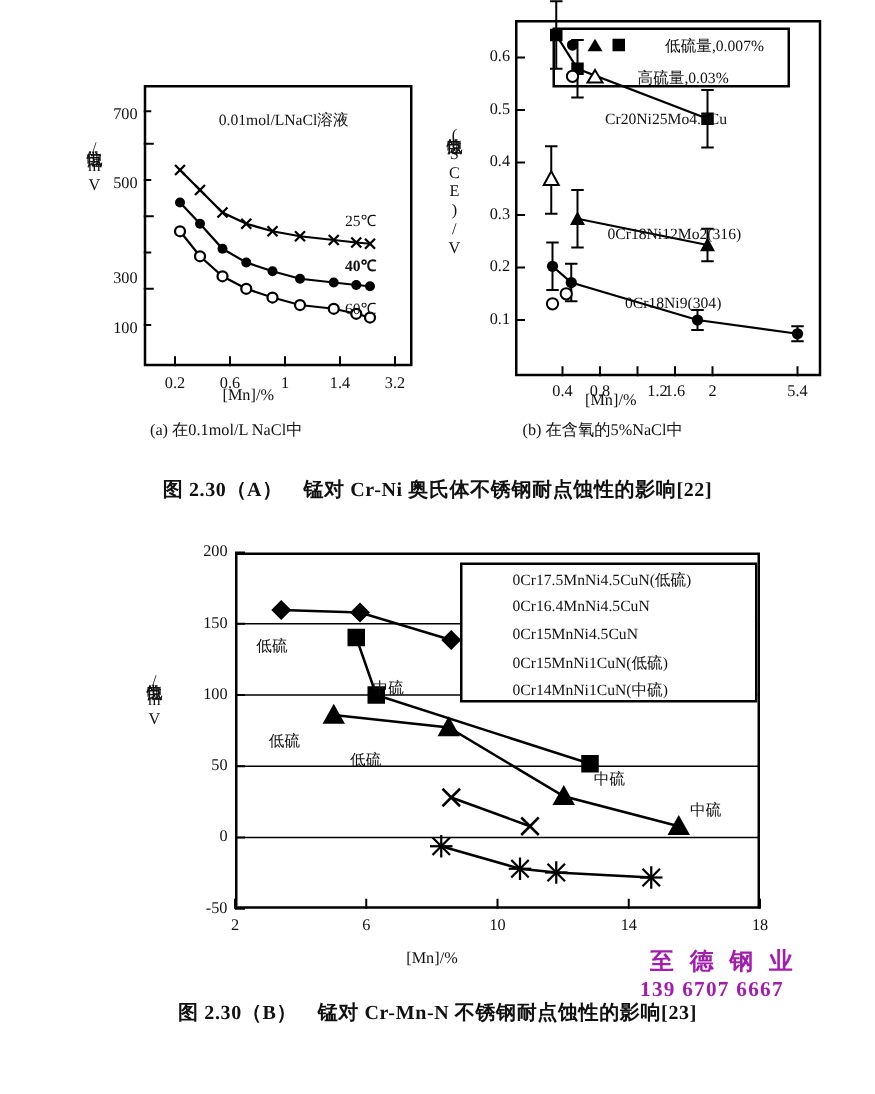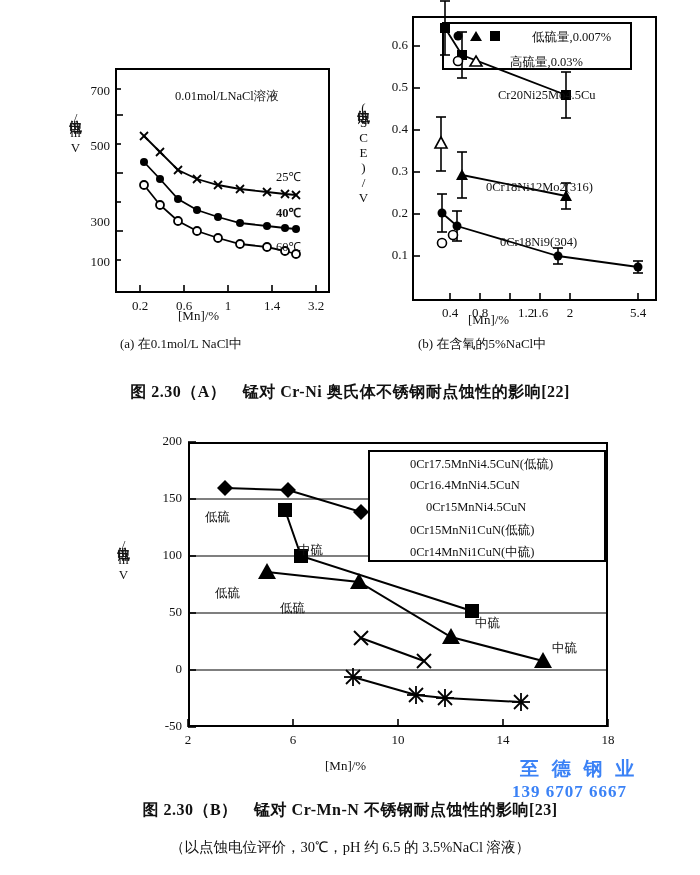--- a/index.html
+++ b/index.html
@@ -16,21 +16,21 @@
   .axis-label{position:absolute;font-size:13px;text-align:center;}
   .tick-x{position:absolute;font-size:13px;text-align:center;transform:translateX(-50%);}
   .tick-y{position:absolute;font-size:13px;text-align:right;}
   .vlabel{position:absolute;font-size:13px;writing-mode:vertical-rl;text-orientation:upright;letter-spacing:0px;}
   .note{position:absolute;font-size:12.5px;}
   svg{position:absolute;top:0;left:0;overflow:visible;}
 
   .title{position:absolute;width:100%;text-align:center;font-size:16px;font-weight:bold;letter-spacing:.5px;}
   .subtitle{position:absolute;width:100%;text-align:center;font-size:14.5px;}
 
-  .wm{position:absolute;color:#3b82f6;font-weight:bold;}
+  .wm{position:absolute;color:#a21caf;font-weight:bold;}
   .wm1{font-size:19px;letter-spacing:4px;}
   .wm2{font-size:17px;letter-spacing:1px;}
 
   .legendbox{position:absolute;border:2px solid #000;box-sizing:border-box;background:#fff;}
   .legrow{position:absolute;font-size:12.5px;white-space:nowrap;}
 </style>
 </head>
 <body>
 
 <div class="page">
@@ -246,21 +246,21 @@
 
     <div class="tick-x" style="left:100px;top:295px;">0.4</div>
     <div class="tick-x" style="left:130px;top:295px;">0.8</div>
     <div class="tick-x" style="left:176px;top:295px;">1.2</div>
     <div class="tick-x" style="left:190px;top:295px;">1.6</div>
     <div class="tick-x" style="left:220px;top:295px;">2</div>
     <div class="tick-x" style="left:288px;top:295px;">5.4</div>
 
     <div class="vlabel" style="left:4px;top:90px;">点蚀电位(SCE)/V</div>
 
-    <div class="note" style="left:148px;top:78px;text-align:center;">Cr20Ni25Mo4.5Cu</div>
+    <div class="note" style="left:134px;top:78px;text-align:center;">Cr20Ni25Mo4.5Cu</div>
     <div class="note" style="left:136px;top:170px;">0Cr18Ni12Mo2(316)</div>
     <div class="note" style="left:150px;top:225px;">0Cr18Ni9(304)</div>
   </div>
   <div class="axis-label" style="left:468px;top:312px;">[Mn]/%</div>
   <div class="axis-label" style="left:418px;top:335px;">(b) 在含氧的5%NaCl中</div>
 
   <div class="title" style="top:382px;">图 2.30（A）　锰对 Cr-Ni 奥氏体不锈钢耐点蚀性的影响[22]</div>
 
   <div class="panel" style="left:120px;top:432px;width:520px;height:320px;">
     <div class="frame" style="left:68px;top:10px;width:420px;height:285px;"></div>
@@ -365,21 +365,21 @@
             <line x1="277" y1="112" x2="263" y2="126"></line>
           <line x1="270" y1="110" x2="270" y2="128"></line>
             <line x1="261" y1="119" x2="279" y2="119"></line>
         </g>
       </g>
     </svg>
 
     <div class="legendbox" style="left:248px;top:18px;width:238px;height:112px;"></div>
     <div class="legrow" style="left:290px;top:24px;">0Cr17.5MnNi4.5CuN(低硫)</div>
     <div class="legrow" style="left:290px;top:46px;">0Cr16.4MnNi4.5CuN</div>
-    <div class="legrow" style="left:290px;top:68px;margin-left:16px;">0Cr15MnNi4.5CuN</div>
+    <div class="legrow" style="left:290px;top:68px;">0Cr15MnNi4.5CuN</div>
     <div class="legrow" style="left:290px;top:90px;">0Cr15MnNi1CuN(低硫)</div>
     <div class="legrow" style="left:290px;top:112px;">0Cr14MnNi1CuN(中硫)</div>
 
     <div class="tick-y" style="left:20px;top:1px;width:42px;">200</div>
     <div class="tick-y" style="left:20px;top:58px;width:42px;">150</div>
     <div class="tick-y" style="left:20px;top:115px;width:42px;">100</div>
     <div class="tick-y" style="left:20px;top:172px;width:42px;">50</div>
     <div class="tick-y" style="left:20px;top:229px;width:42px;">0</div>
     <div class="tick-y" style="left:14px;top:286px;width:48px;">-50</div>
 
@@ -394,18 +394,17 @@
     <div class="note" style="left:85px;top:77px;">低硫</div>
     <div class="note" style="left:178px;top:110px;">中硫</div>
     <div class="note" style="left:95px;top:153px;">低硫</div>
     <div class="note" style="left:160px;top:168px;">低硫</div>
     <div class="note" style="left:355px;top:183px;">中硫</div>
     <div class="note" style="left:432px;top:208px;">中硫</div>
   </div>
   <div class="axis-label" style="left:325px;top:758px;">[Mn]/%</div>
 
   <div class="title" style="top:800px;">图 2.30（B）　锰对 Cr-Mn-N 不锈钢耐点蚀性的影响[23]</div>
-  <div class="subtitle" style="top:838px;">（以点蚀电位评价，30℃，pH 约 6.5 的 3.5%NaCl 溶液）</div>
 
   <div class="wm wm1" style="left:520px;top:756px;">至 德 钢 业</div>
   <div class="wm wm2" style="left:512px;top:782px;">139 6707 6667</div>
 
 </div>
 
 </body></html>

